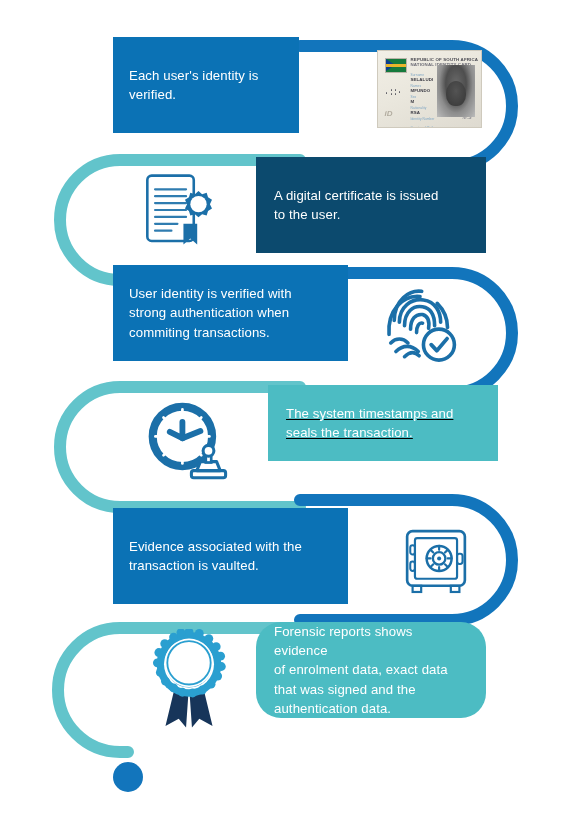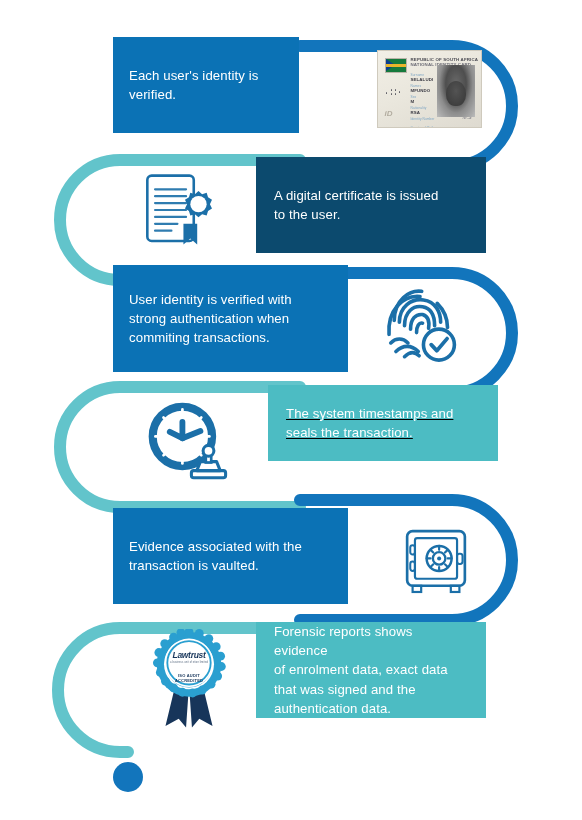--- a/index.html
+++ b/index.html
@@ -172,21 +172,21 @@
         <line x1="21" y1="58" x2="57" y2="58"></line>
         <line x1="21" y1="66" x2="47" y2="66"></line>
         <line x1="21" y1="74" x2="40" y2="74"></line>
       </g>
       <path d="M54 66 L54 90 L62 83 L70 90 L70 66 Z" fill="#1b6fa8"></path>
       <path d="M62 30 l5.3 1.6 4.2-3.6 4.2 3.6 5.3-1.6 1.6 5.3 4.6 2.9 -2.4 5.0 2.4 5.0 -4.6 2.9 -1.6 5.3 -5.3-1.6 -4.2 3.6 -4.2-3.6 -5.3 1.6 -1.6-5.3 -4.6-2.9 2.4-5.0 -2.4-5.0 4.6-2.9 Z" fill="#1b6fa8"></path>
       <circle cx="71.5" cy="43.2" r="9.5" fill="#ffffff"></circle>
     </svg>
   </div>
 
-  <div class="step-box" style="left:113px;top:265px;width:235px;height:107px;background:#0b72b5;padding:15px 16px;">
+  <div class="step-box" style="left:113px;top:265px;width:235px;height:96px;background:#0b72b5;padding:15px 16px;">
     <div class="step-text">User identity is verified with
 strong authentication when
 commiting transactions.</div>
   </div>
 
   <div class="step-visual" style="left:372px;top:278px;width:96px;height:92px;">
     <svg width="86" height="86" viewBox="0 0 100 100">
       <g fill="none" stroke="#1b6fa8" stroke-width="4.2" stroke-linecap="round">
         <path d="M20 46 C20 22, 38 10, 52 12"></path>
         <path d="M14 62 C12 34, 30 16, 50 18"></path>
@@ -256,21 +256,21 @@
         <line x1="61.5" y1="40.5" x2="65" y2="37"></line>
       </g>
       <rect x="17" y="31" width="6" height="12" rx="3" fill="none" stroke="#1b6fa8" stroke-width="2.6"></rect>
       <rect x="17" y="52" width="6" height="12" rx="3" fill="none" stroke="#1b6fa8" stroke-width="2.6"></rect>
       <rect x="77" y="42" width="7" height="13" rx="3" fill="none" stroke="#1b6fa8" stroke-width="2.6"></rect>
       <rect x="20" y="83" width="11" height="8" fill="none" stroke="#1b6fa8" stroke-width="2.8"></rect>
       <rect x="69" y="83" width="11" height="8" fill="none" stroke="#1b6fa8" stroke-width="2.8"></rect>
     </svg>
   </div>
 
-  <div class="step-box" style="left:256px;top:622px;width:230px;height:96px;background:#4cbcc3;padding:0 18px;">
+  <div class="step-box" style="left:256px;top:622px;width:230px;height:96px;background:#4cbcc3;padding:0 18px;border-radius:25px;">
     <div class="step-text">Forensic reports shows evidence
 of enrolment data, exact data
 that was signed and the
 authentication data.</div>
   </div>
 
   <div class="step-visual" style="left:146px;top:624px;width:86px;height:106px;">
     <div class="badge-wrap">
       <svg width="74" height="100" viewBox="0 0 100 136">
         <path d="M32 74 L18 132 L36 122 L46 134 L50 76 Z" fill="#17355a"></path>
@@ -303,25 +303,19 @@
             <circle cx="11" cy="59" r="6"></circle>
           <circle cx="7" cy="46" r="6"></circle>
             <circle cx="9" cy="32" r="6"></circle>
           <circle cx="17" cy="20" r="6"></circle>
             <circle cx="29" cy="11" r="6"></circle>
           <circle cx="39" cy="5" r="6"></circle>
         </g>
         <circle cx="50" cy="46" r="33" fill="#ffffff"></circle>
         <circle cx="50" cy="46" r="29.5" fill="none" stroke="#2a9fd0" stroke-width="2.5"></circle>
       </svg>
-      <div style="position:absolute;left:0;top:22px;width:74px;text-align:center;">
-        <div style="font-size:8.5px;font-weight:bold;color:#17355a;font-style:italic;letter-spacing:-0.3px;line-height:1;">Lawtrust</div>
-        <div style="font-size:2.6px;color:#5a6b80;letter-spacing:0.1px;margin-top:1px;">a business unit of etion limited</div>
-        <div style="font-size:4px;color:#17355a;font-weight:bold;margin-top:9px;letter-spacing:0.2px;">ISO AUDIT</div>
-        <div style="font-size:4px;color:#17355a;font-weight:bold;letter-spacing:0.2px;">ACCREDITED</div>
-      </div>
     </div>
   </div>
 
   <div class="end-dot" style="left:113px;top:762px;width:30px;height:30px;"></div>
 
   <span class="sr-only">Digital trust process flow</span>
 </div>
 
 </body></html>

